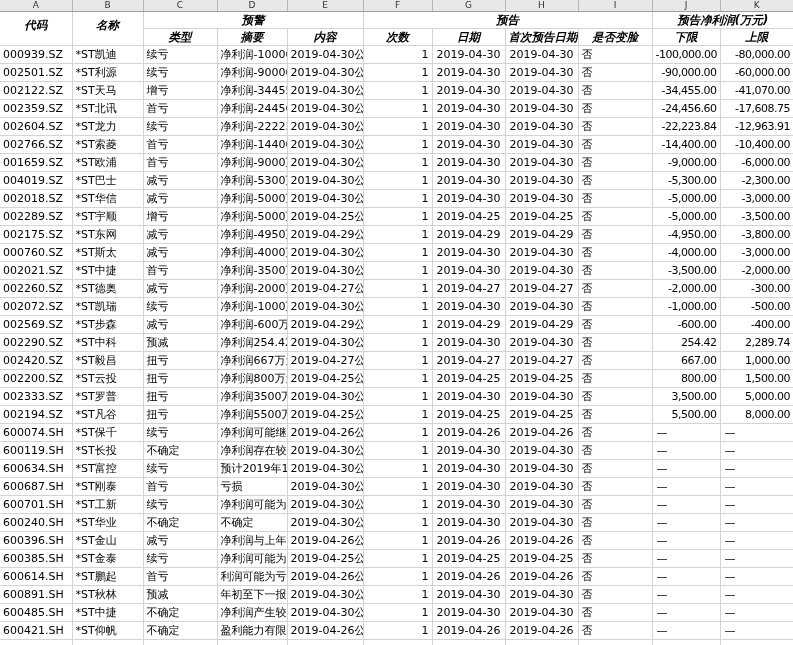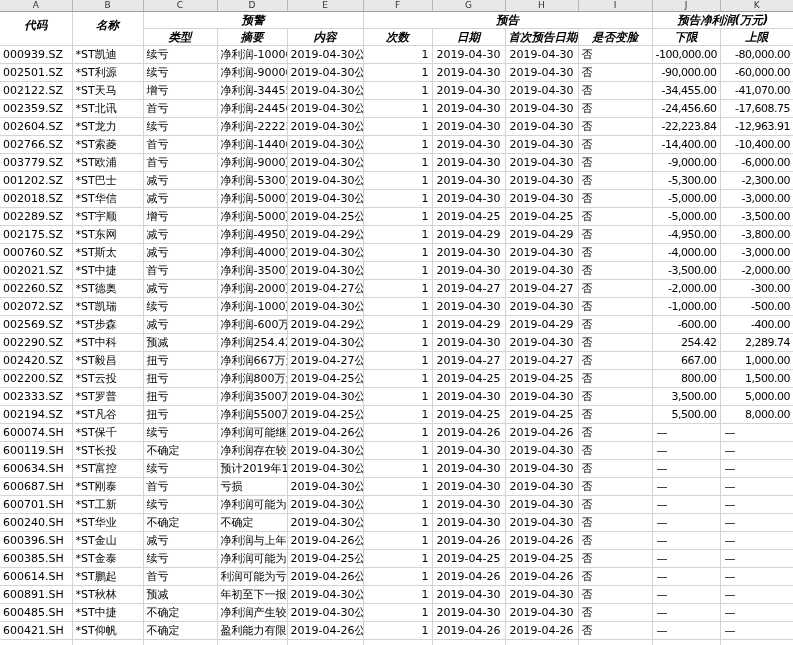--- a/index.html
+++ b/index.html
@@ -168,34 +168,34 @@
       <td class="al clip">净利润-14400</td>
       <td class="al clip">2019-04-30公</td>
       <td class="ar">1</td>
       <td class="ac">2019-04-30</td>
       <td class="ac">2019-04-30</td>
       <td class="al">否</td>
       <td class="ar num">-14,400.00</td>
       <td class="ar num">-10,400.00</td>
     </tr>
         <tr class="datarow">
-      <td class="al">003779.SZ</td>
+      <td class="al">001659.SZ</td>
       <td class="al">*ST欧浦</td>
       <td class="al">首亏</td>
       <td class="al clip">净利润-9000万</td>
       <td class="al clip">2019-04-30公</td>
       <td class="ar">1</td>
       <td class="ac">2019-04-30</td>
       <td class="ac">2019-04-30</td>
       <td class="al">否</td>
       <td class="ar num">-9,000.00</td>
       <td class="ar num">-6,000.00</td>
     </tr>
         <tr class="datarow">
-      <td class="al">001202.SZ</td>
+      <td class="al">004019.SZ</td>
       <td class="al">*ST巴士</td>
       <td class="al">减亏</td>
       <td class="al clip">净利润-5300万</td>
       <td class="al clip">2019-04-30公</td>
       <td class="ar">1</td>
       <td class="ac">2019-04-30</td>
       <td class="ac">2019-04-30</td>
       <td class="al">否</td>
       <td class="ar num">-5,300.00</td>
       <td class="ar num">-2,300.00</td>

